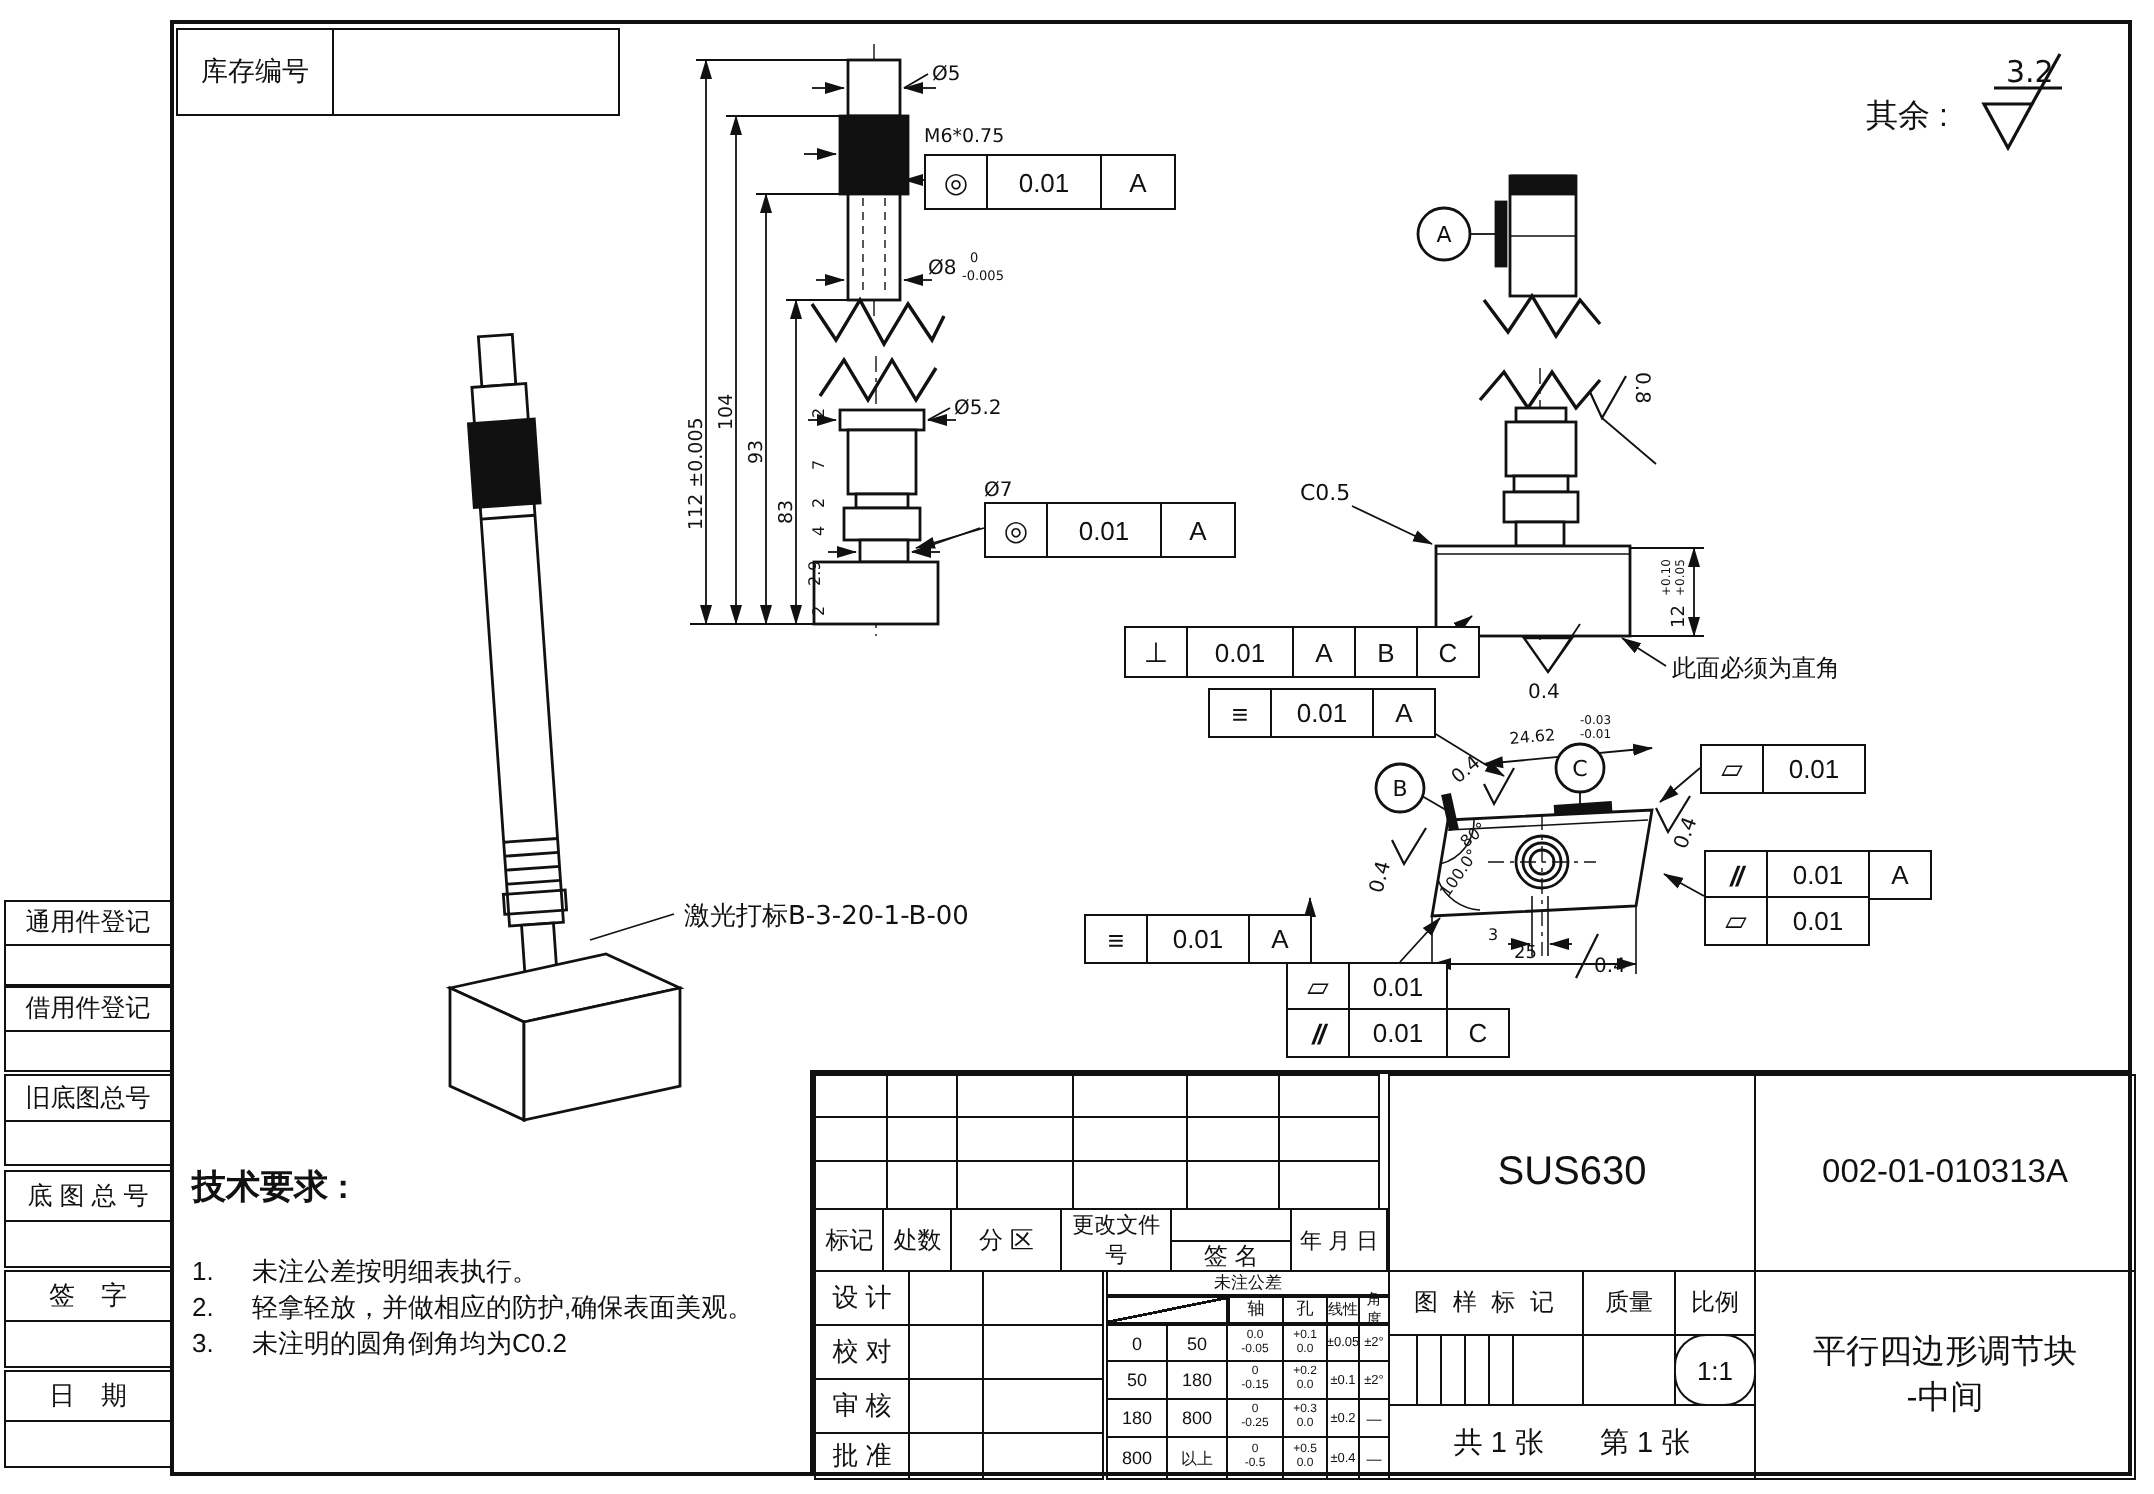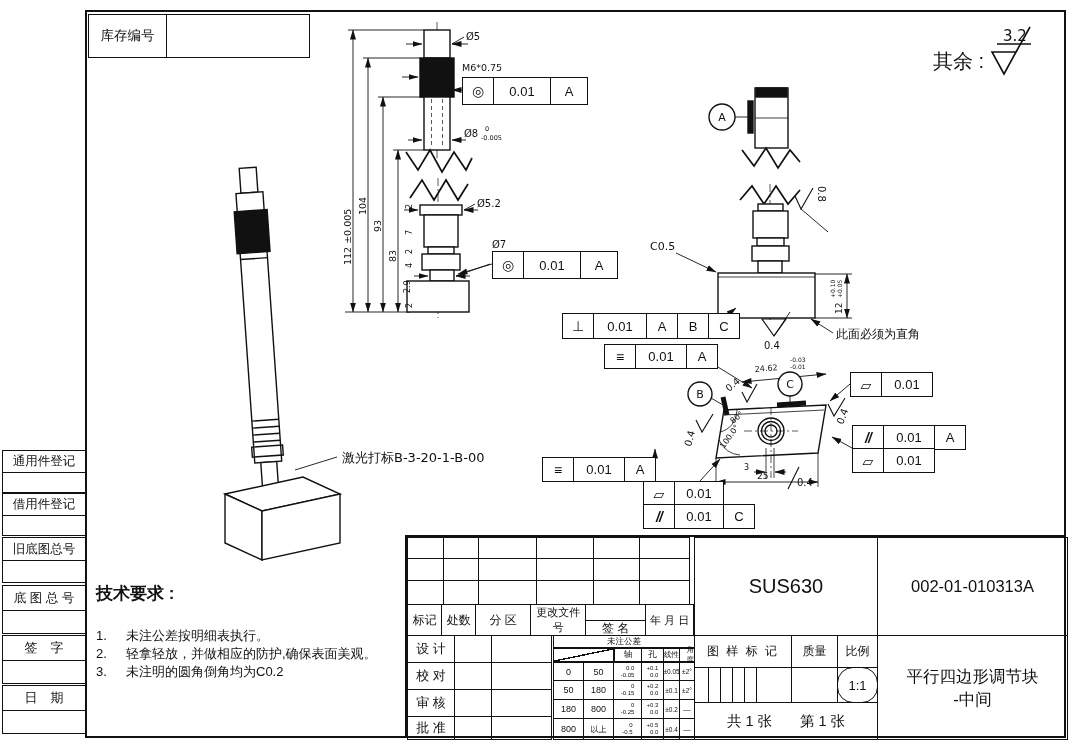--- a/index.html
+++ b/index.html
@@ -1,21 +1,21 @@
 <!DOCTYPE html>
 <html><head>
 <meta charset="utf-8">
 <style>
   html,body{margin:0;padding:0;background:#e8e8e8;}
   .sheet{position:relative;width:1077px;height:747px;background:#ffffff;overflow:hidden;
          font-family:"Liberation Sans","DejaVu Sans",sans-serif;color:#111;}
   .abs{position:absolute;box-sizing:border-box;}
   .frame{border:2px solid #111;}
   .cell{position:absolute;box-sizing:border-box;border:1px solid #111;display:flex;
-        align-items:center;justify-content:center;text-align:right;}
+        align-items:center;justify-content:center;text-align:center;}
   .frow{position:absolute;box-sizing:border-box;display:flex;}
   .frow .fc{box-sizing:border-box;border:1px solid #111;margin-left:-1px;display:flex;
             align-items:center;justify-content:center;text-align:center;}
   .frow .fc:first-child{margin-left:0;}
   
   .fcf{position:absolute;display:flex;background:#fff;border:1.6px solid #111;height:24px;}
   .fcf .c{display:flex;align-items:center;justify-content:center;border-left:1.6px solid #111;
           padding:0 5px;font-size:13px;min-width:20px;}
   .fcf .c:first-child{border-left:none;}
   .fcf .sym{font-size:14px;}
@@ -30,21 +30,21 @@
 
 <div class="sheet">
 
   <div class="abs frame" style="left:85px;top:10px;width:981px;height:728px;"></div>
 
   <div class="abs" style="left:88px;top:14px;width:222px;height:44px;border:1.5px solid #111;">
     <div class="abs" style="left:0;top:0;width:78px;height:100%;border-right:1.5px solid #111;display:flex;align-items:center;justify-content:center;font-size:13.5px;">库存编号</div>
     <div class="abs" style="left:78px;top:0;right:0;height:100%;"></div>
   </div>
 
-  <div class="abs" style="left:933px;top:48px;font-size:20px;text-align:right;">其余 :</div>
+  <div class="abs" style="left:933px;top:48px;font-size:16px;text-align:right;">其余 :</div>
 
   <div>
     <div class="cell" style="left:2px;top:450px;width:84px;height:23px;font-size:12.5px;">通用件登记</div>
     <div class="cell" style="left:2px;top:472px;width:84px;height:21px;"></div>
     <div class="cell" style="left:2px;top:493px;width:84px;height:23px;font-size:12.5px;">借用件登记</div>
     <div class="cell" style="left:2px;top:515px;width:84px;height:21px;"></div>
     <div class="cell" style="left:2px;top:537px;width:84px;height:24px;font-size:12.5px;">旧底图总号</div>
     <div class="cell" style="left:2px;top:560px;width:84px;height:23px;"></div>
     <div class="cell" style="left:2px;top:585px;width:84px;height:26px;font-size:12.5px;">底 图 总 号</div>
     <div class="cell" style="left:2px;top:610px;width:84px;height:24px;"></div>

